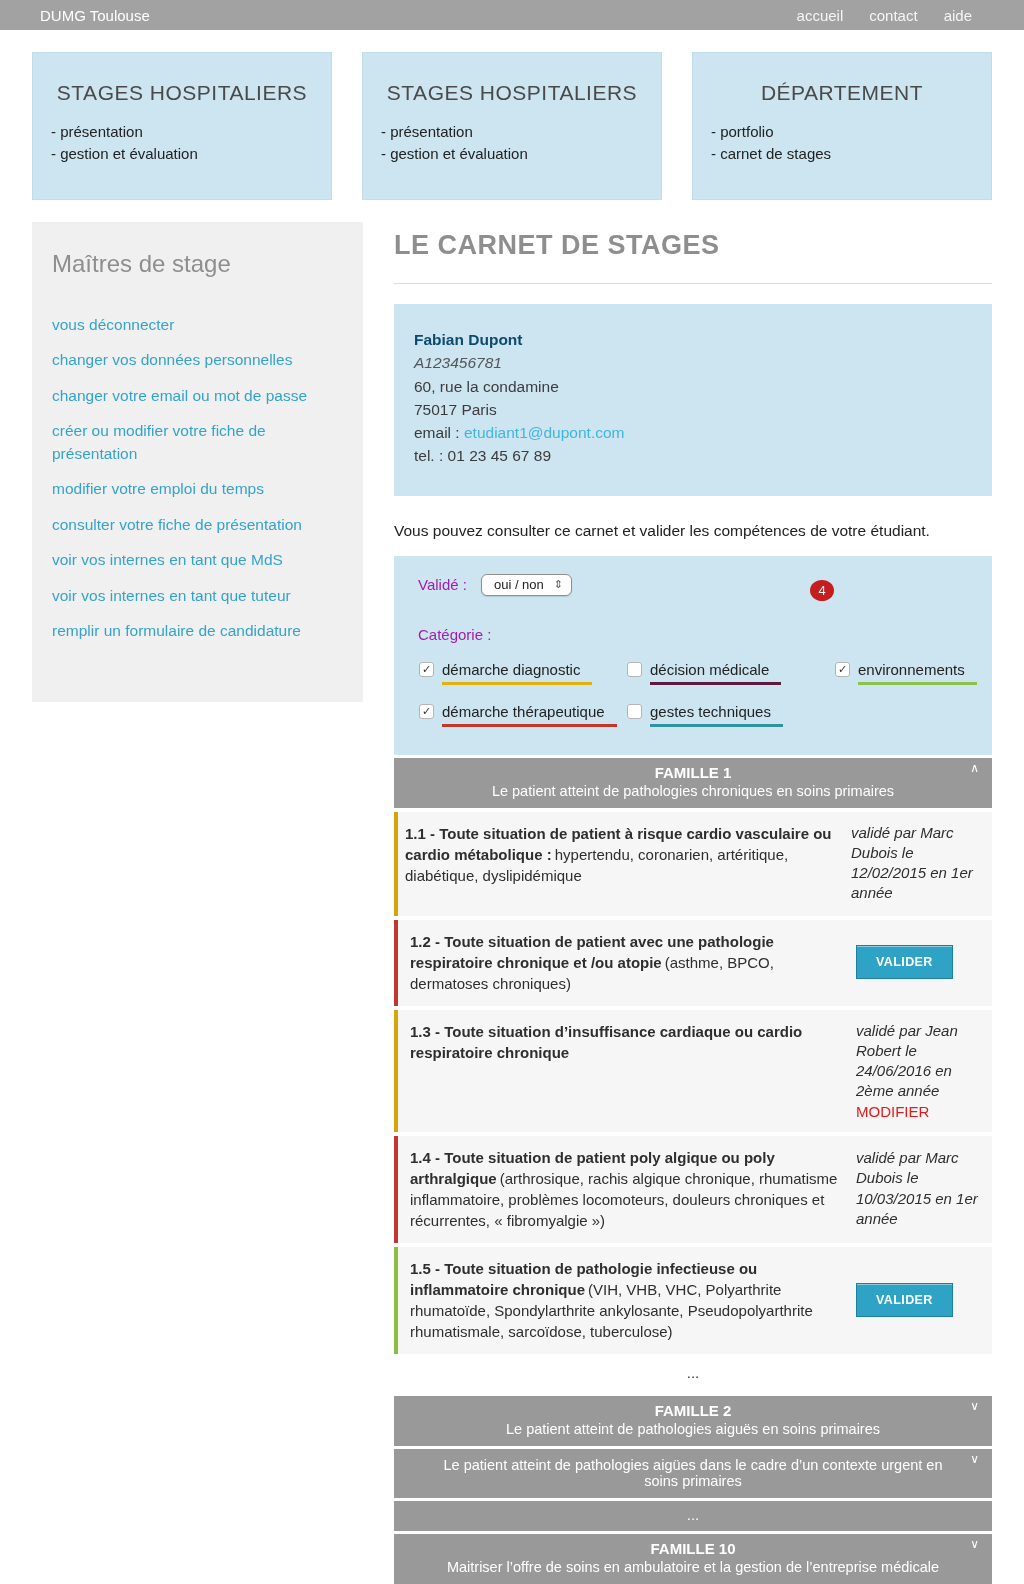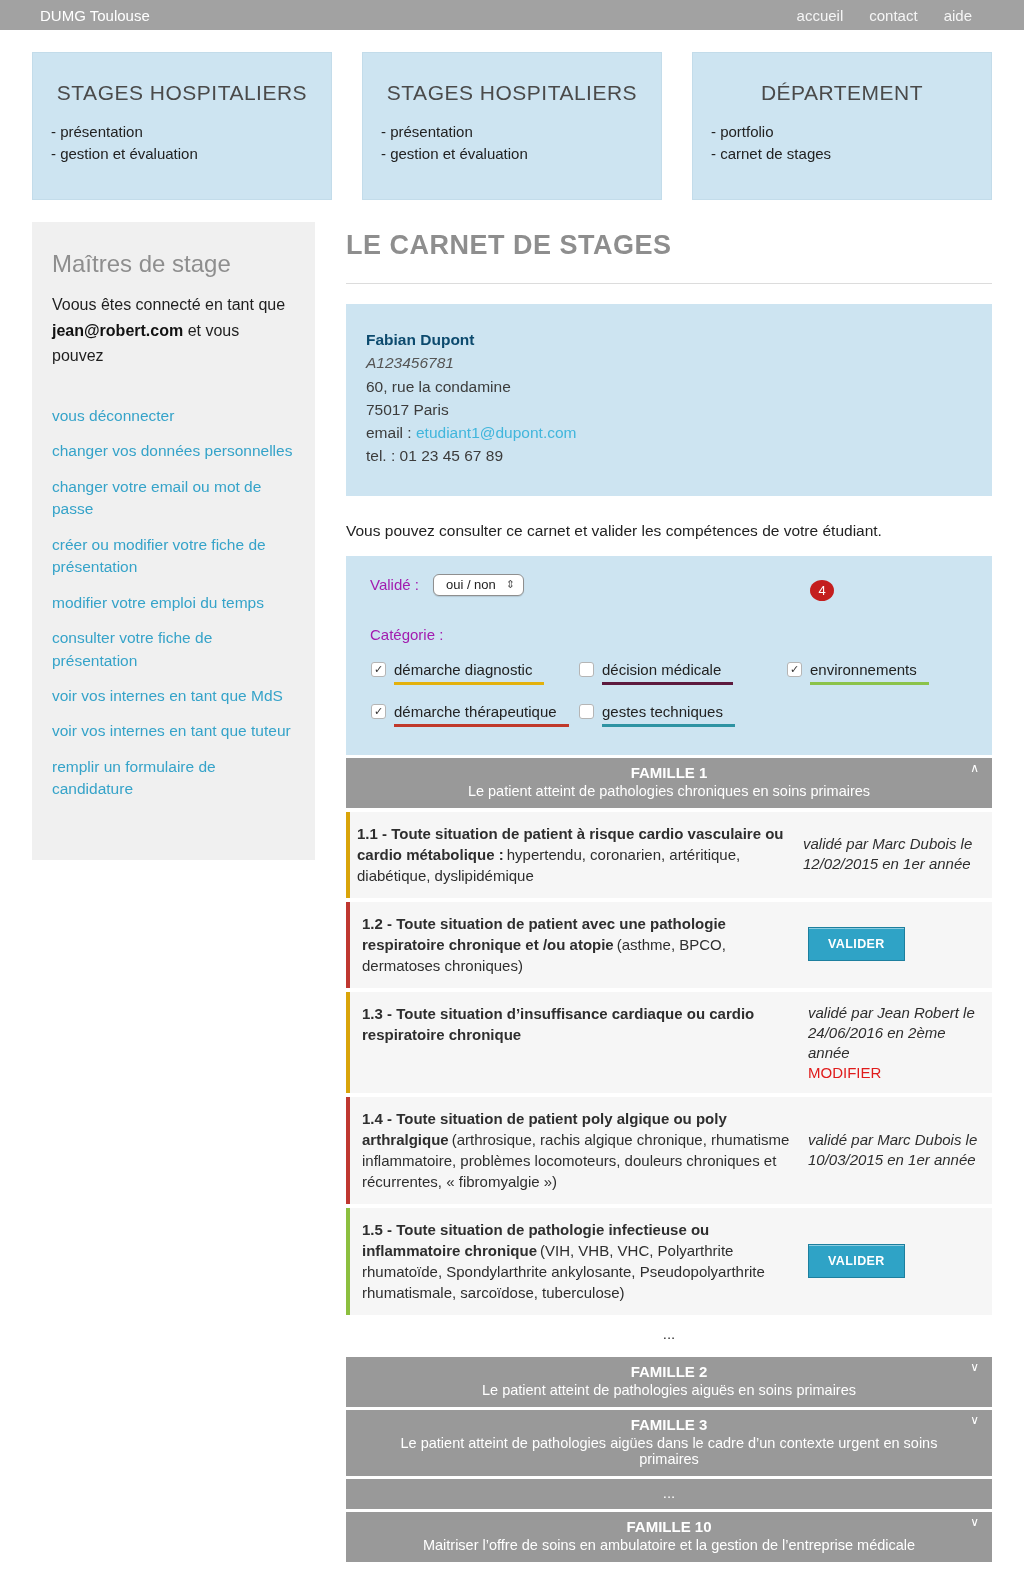--- a/index.html
+++ b/index.html
@@ -33,21 +33,21 @@
   .box-title {
     text-align:center; color:#4a4a4a; font-size:21px;
     letter-spacing:0.5px; margin-top:14px;
   }
   .box-items { margin-top:16px; font-size:15px; line-height:1.45; color:#222; }
   .box-items div { cursor:pointer; }
 
   
   .content-row { display:flex; gap:31px; margin-top:22px; align-items:flex-start; }
   .sidebar {
-    width:283px; background:#f0f0f0;
+    width:331px; background:#f0f0f0;
     padding:18px 20px 46px;
   }
   .sidebar-title { color:#8e8e8e; font-size:24px; font-weight:normal; margin:10px 0 4px; }
   .sidebar-intro { font-size:16px; line-height:1.6; color:#1e1e1e; margin-top:14px; }
   .sidebar-intro b { color:#111; }
   .sidebar-links { margin-top:36px; }
   .sidebar-links .slink {
     color:#35a3c9; font-size:15.5px; line-height:1.45;
     margin-bottom:13px; cursor:pointer;
   }
@@ -172,21 +172,20 @@
         <div>- portfolio</div>
         <div>- carnet de stages</div>
       </div>
     </div>
   </div>
 
   <div class="content-row">
 
     <div class="sidebar">
       <h2 class="sidebar-title">Maîtres de stage</h2>
-      <div class="sidebar-intro"><span>Voous êtes connecté en tant que </span><b>jean@robert.com</b><span> et vous pouvez</span></div>
       <div class="sidebar-links">
         <div class="slink">vous déconnecter</div>
         <div class="slink">changer vos données personnelles</div>
         <div class="slink">changer votre email ou mot de passe</div>
         <div class="slink">créer ou modifier votre fiche de présentation</div>
         <div class="slink">modifier votre emploi du temps</div>
         <div class="slink">consulter votre fiche de présentation</div>
         <div class="slink">voir vos internes en tant que MdS</div>
         <div class="slink">voir vos internes en tant que tuteur</div>
         <div class="slink">remplir un formulaire de candidature</div>
@@ -287,21 +286,20 @@
 
       <div class="ellipsis-row">...</div>
 
       <div class="fam-header">
         <div class="fam-title">FAMILLE 2</div>
         <div class="fam-sub">Le patient atteint de pathologies aiguës en soins primaires</div>
         <span class="chev">∨</span>
       </div>
 
       <div class="fam-header">
-        <div class="fam-title">FAMILLE 3</div>
         <div class="fam-sub">Le patient atteint de pathologies aigües dans le cadre d’un contexte urgent en soins primaires</div>
         <span class="chev">∨</span>
       </div>
 
       <div class="fam-header bar-ellipsis">...</div>
 
       <div class="fam-header">
         <div class="fam-title">FAMILLE 10</div>
         <div class="fam-sub">Maitriser l’offre de soins en ambulatoire et la gestion de l’entreprise médicale</div>
         <span class="chev">∨</span>

